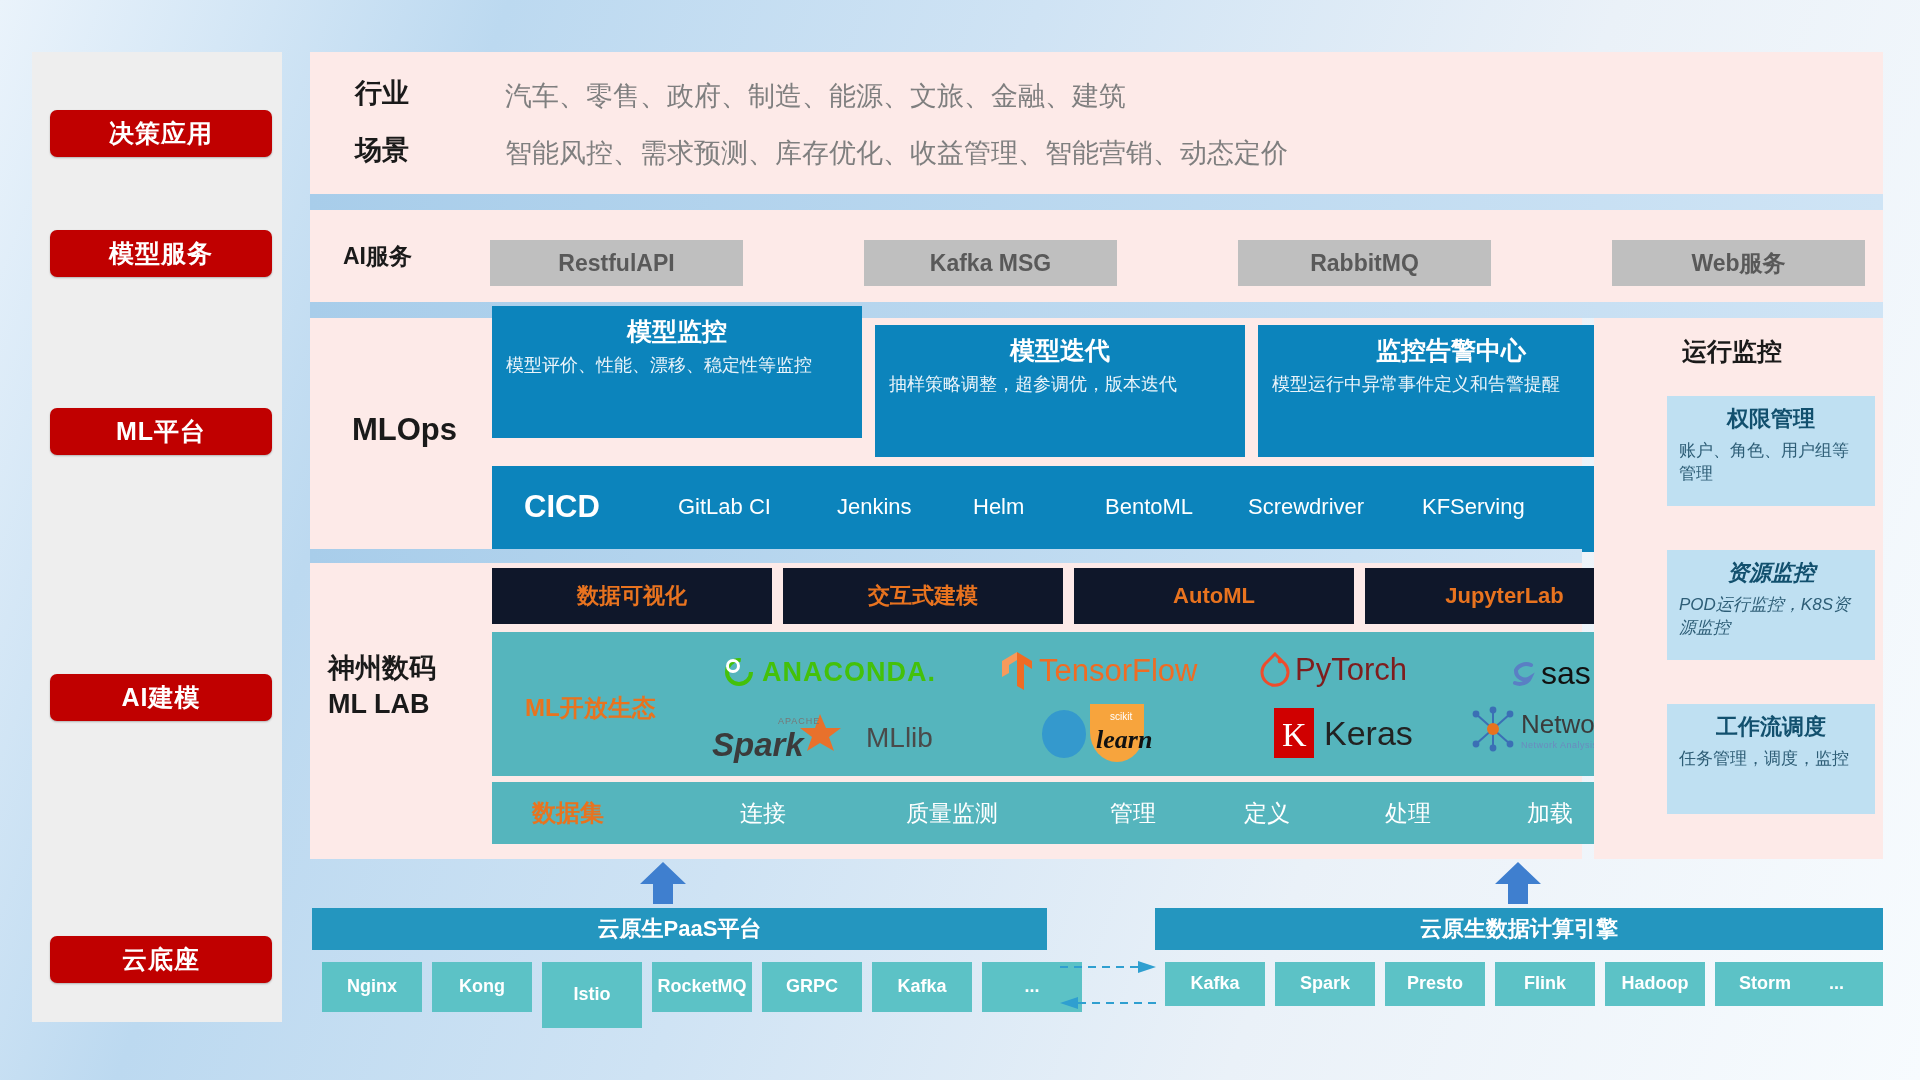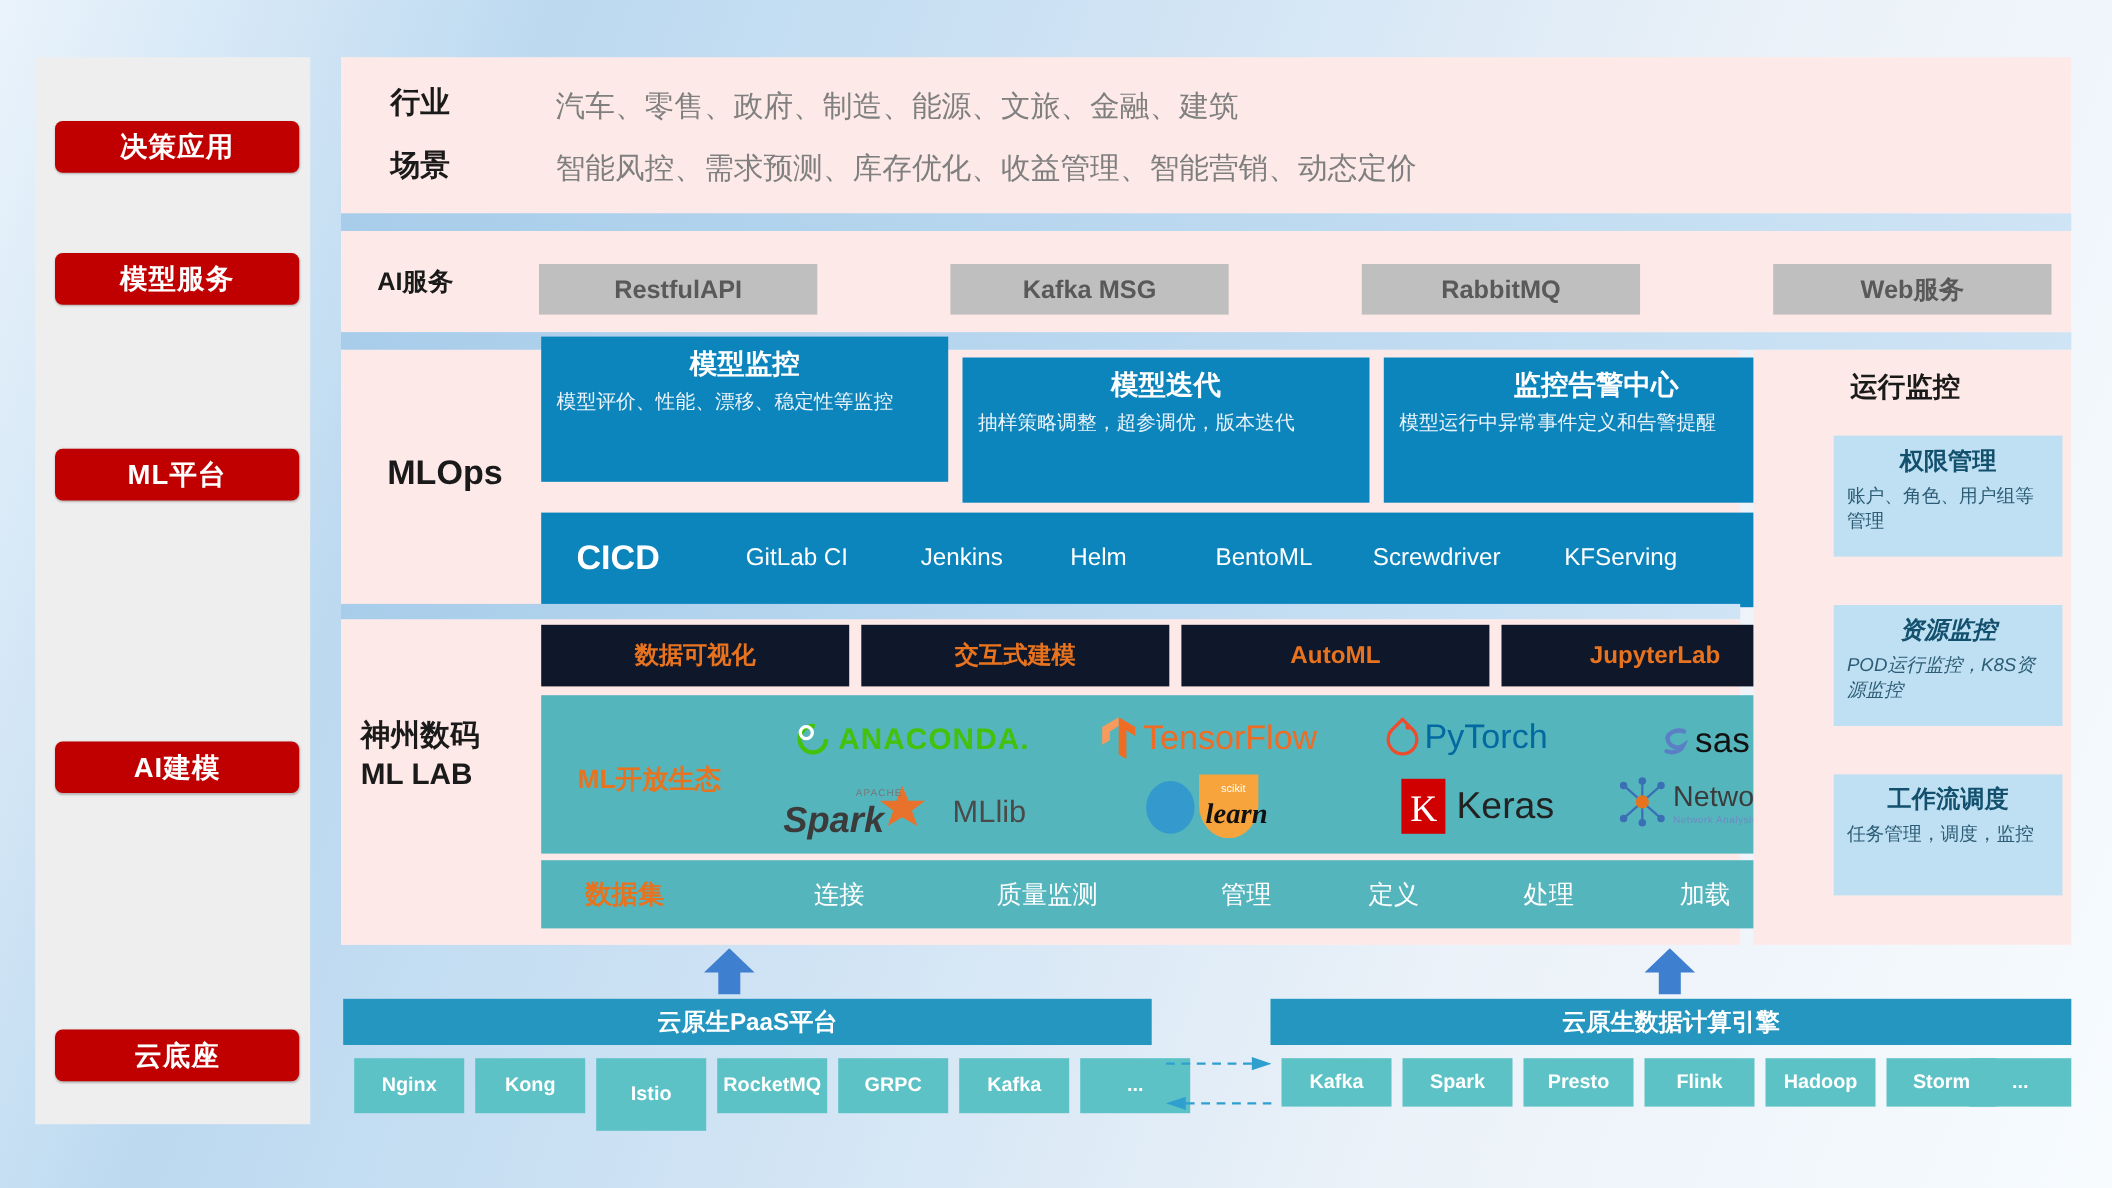--- a/index.html
+++ b/index.html
@@ -196,21 +196,21 @@
       <polygon points="17,2 2,11 2,27 9,23 9,15 17,10" fill="#f79a5c"></polygon>
     </svg>
     <span class="logo-txt" style="color:#ef6c24;margin-left:5px;font-size:31px;">TensorFlow</span>
   </div>
 
   <div class="logo" style="left:1260px;top:652px;">
     <svg width="30" height="36" viewBox="0 0 30 36">
       <path d="M15 2 L25 12 A13 13 0 1 1 5 12 Z" fill="none" stroke="#ee4c2c" stroke-width="3"></path>
       <circle cx="20" cy="9" r="2.4" fill="#ee4c2c"></circle>
     </svg>
-    <span class="logo-txt" style="color:#0369a1;margin-left:5px;font-size:31px;">PyTorch</span>
+    <span class="logo-txt" style="color:#7f1d1d;margin-left:5px;font-size:31px;">PyTorch</span>
   </div>
 
   <div class="logo" style="left:1507px;top:655px;">
     <svg width="32" height="32" viewBox="0 0 32 32">
       <path d="M24 7 A11 9 0 0 0 9 12 A9 9 0 0 0 23 20 A11 9 0 0 1 8 25" fill="none" stroke="#5a7fc4" stroke-width="4" stroke-linecap="round"></path>
     </svg>
     <span class="logo-txt" style="color:#111;font-size:32px;margin-left:2px;">sas</span>
   </div>
 
   <div class="logo" style="left:712px;top:712px;">

